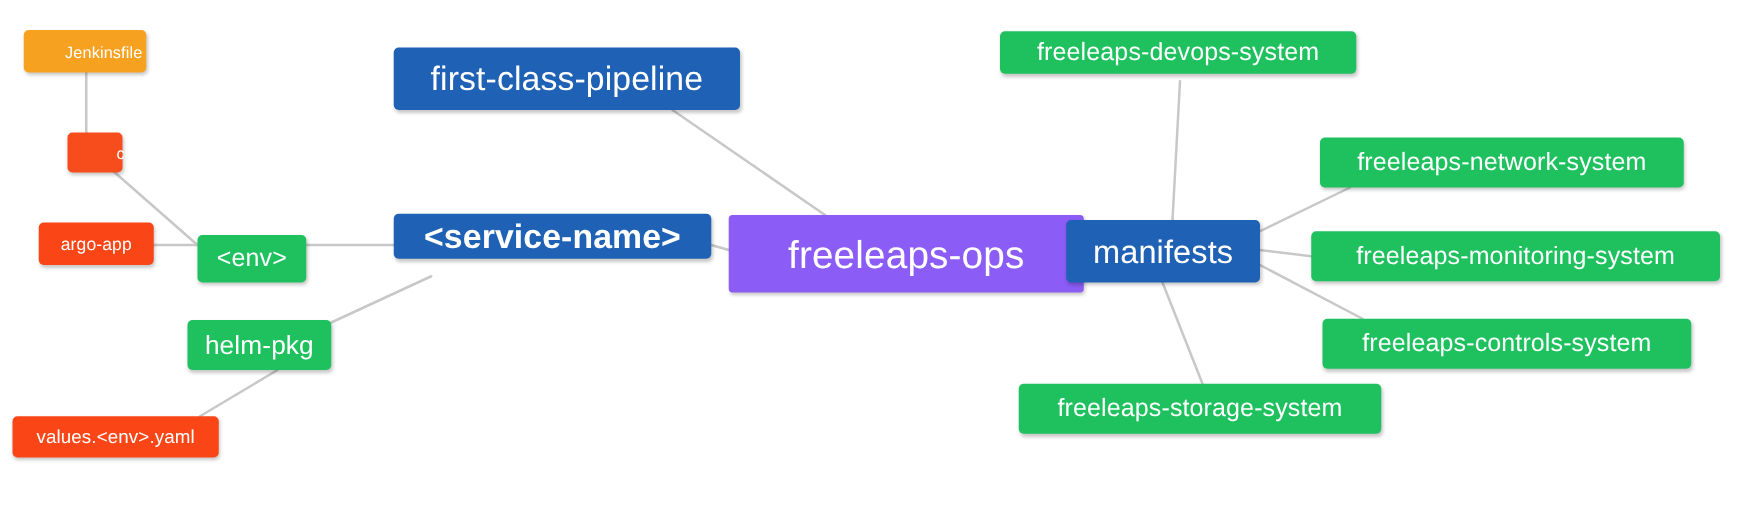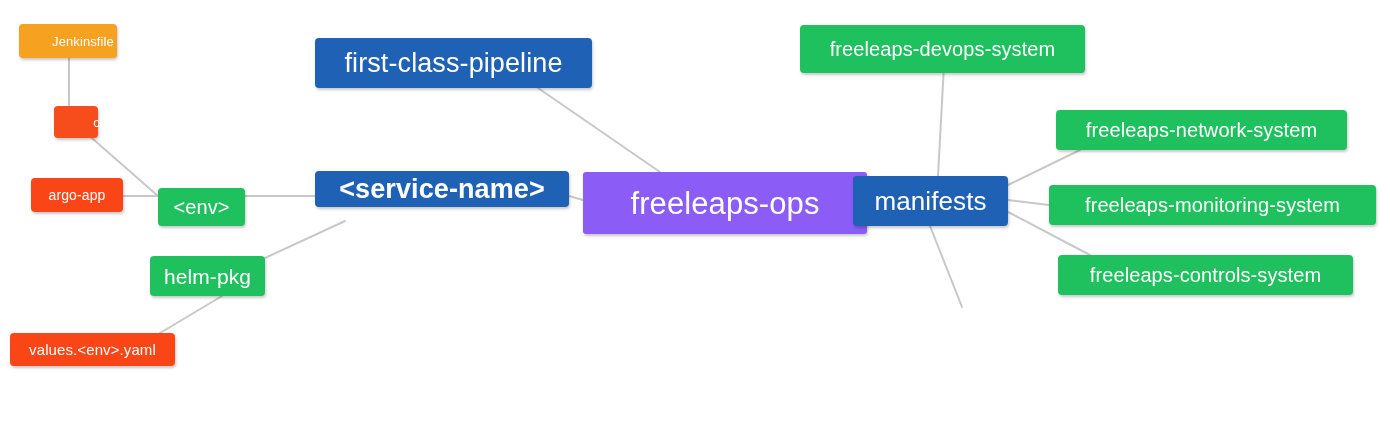--- a/index.html
+++ b/index.html
@@ -71,17 +71,18 @@
 <div class="node" style="left: 19px; top: 24px; width: 98px; height: 34px; background: rgb(247, 161, 33); font-size: 13px; padding-left: 30px;">Jenkinsfile</div>
     <div class="node" style="left: 54px; top: 106px; width: 31px; height: 32px; background: rgb(247, 76, 27); font-size: 13px; padding-left: 44px;">ci</div>
     <div class="node" style="left: 31px; top: 178px; width: 92px; height: 34px; background: rgb(250, 70, 22); font-size: 14px;">argo-app</div>
     <div class="node" style="left: 158px; top: 188px; width: 87px; height: 38px; background: rgb(31, 193, 95); font-size: 20px;">&lt;env&gt;</div>
     <div class="node" style="left: 150px; top: 256px; width: 115px; height: 40px; background: rgb(31, 193, 95); font-size: 21px;">helm-pkg</div>
     <div class="node" style="left: 315px; top: 38px; width: 277px; height: 50px; background: rgb(31, 97, 180); font-size: 27px;">first-class-pipeline</div>
     <div class="node" style="left: 10px; top: 333px; width: 165px; height: 33px; background: rgb(250, 70, 22); font-size: 15px;">values.&lt;env&gt;.yaml</div>
     <div class="node" style="left: 315px; top: 171px; width: 254px; height: 36px; background: rgb(31, 97, 180); font-size: 27px; font-weight: bold;">&lt;service-name&gt;</div>
     <div class="node root" style="left: 583px; top: 172px; width: 284px; height: 62px; background: #8b5cf6; font-size: 31px; text-align: right;">freeleaps-ops</div>
     <div class="node" style="left: 853px; top: 176px; width: 155px; height: 50px; background: rgb(31, 97, 180); font-size: 26px;">manifests</div>
-    <div class="node" style="left: 800px; top: 25px; width: 285px; height: 48px; background: rgb(31, 193, 95); font-size: 20px;">freeleaps-devops-system</div>
+    <div class="node" style="left: 800px; top: 25px; width: 285px; height: 34px; background: rgb(31, 193, 95); font-size: 20px;">freeleaps-devops-system</div>
     <div class="node" style="left: 1056px; top: 110px; width: 291px; height: 40px; background: rgb(31, 193, 95); font-size: 20px;">freeleaps-network-system</div>
     <div class="node" style="left: 1049px; top: 185px; width: 327px; height: 40px; background: rgb(31, 193, 95); font-size: 20px;">freeleaps-monitoring-system</div>
     <div class="node" style="left: 1058px; top: 255px; width: 295px; height: 40px; background: rgb(31, 193, 95); font-size: 20px;">freeleaps-controls-system</div>
+    <div class="node" style="left: 815px; top: 307px; width: 290px; height: 40px; background: rgb(31, 193, 95); font-size: 20px;">freeleaps-storage-system</div>
   </div>
 
 </body></html>

